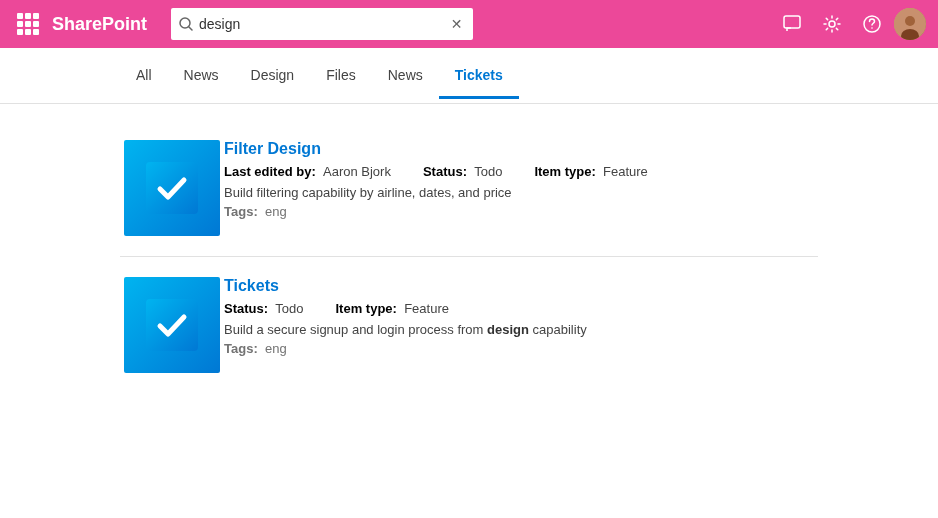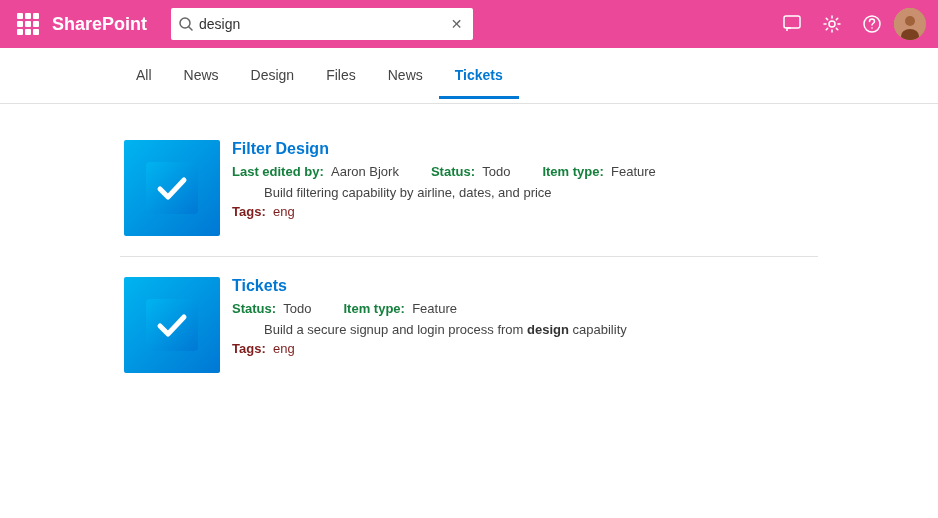--- a/index.html
+++ b/index.html
@@ -104,21 +104,21 @@
 
     
     .results-area {
       padding: 16px 120px 0 120px;
     }
     .result-item {
       display: flex;
       align-items: flex-start;
       padding: 20px 4px;
       border-bottom: 1px solid #e1e1e1;
-      gap: 12px;
+      gap: 4px;
       justify-content: flex-end;
     }
     .result-item:last-child { border-bottom: none; }
 
     .result-thumbnail {
       width: 96px; height: 96px;
       flex-shrink: 0;
       border-radius: 2px;
       background: linear-gradient(135deg, #00b4f0 0%, #0078d4 100%);
       display: flex; align-items: center; justify-content: center;
@@ -134,31 +134,30 @@
       cursor: pointer;
       margin-bottom: 6px;
     }
     .result-meta {
       display: flex;
       gap: 32px;
       margin-bottom: 6px;
       font-size: 13px;
       color: #444;
     }
-    .meta-label { font-weight: 600; color: #15803d; }
+    .meta-label { font-weight: 600; color: #000000; }
     .result-desc {
       font-size: 13px;
       color: #444;
       margin-bottom: 4px;
-      margin-left: 32px;
     }
     .result-desc .highlight { font-weight: 700; color: #333; }
     .result-tags {
       font-size: 13px;
-      color: #7f1d1d;
+      color: #737373;
     }
     .tags-label { font-weight: 600; }
   </style>
 </head>
 <body>
 
 <div class="header">
   <div class="waffle-icon">
     <div class="waffle-grid">
       <div class="waffle-dot"></div>

